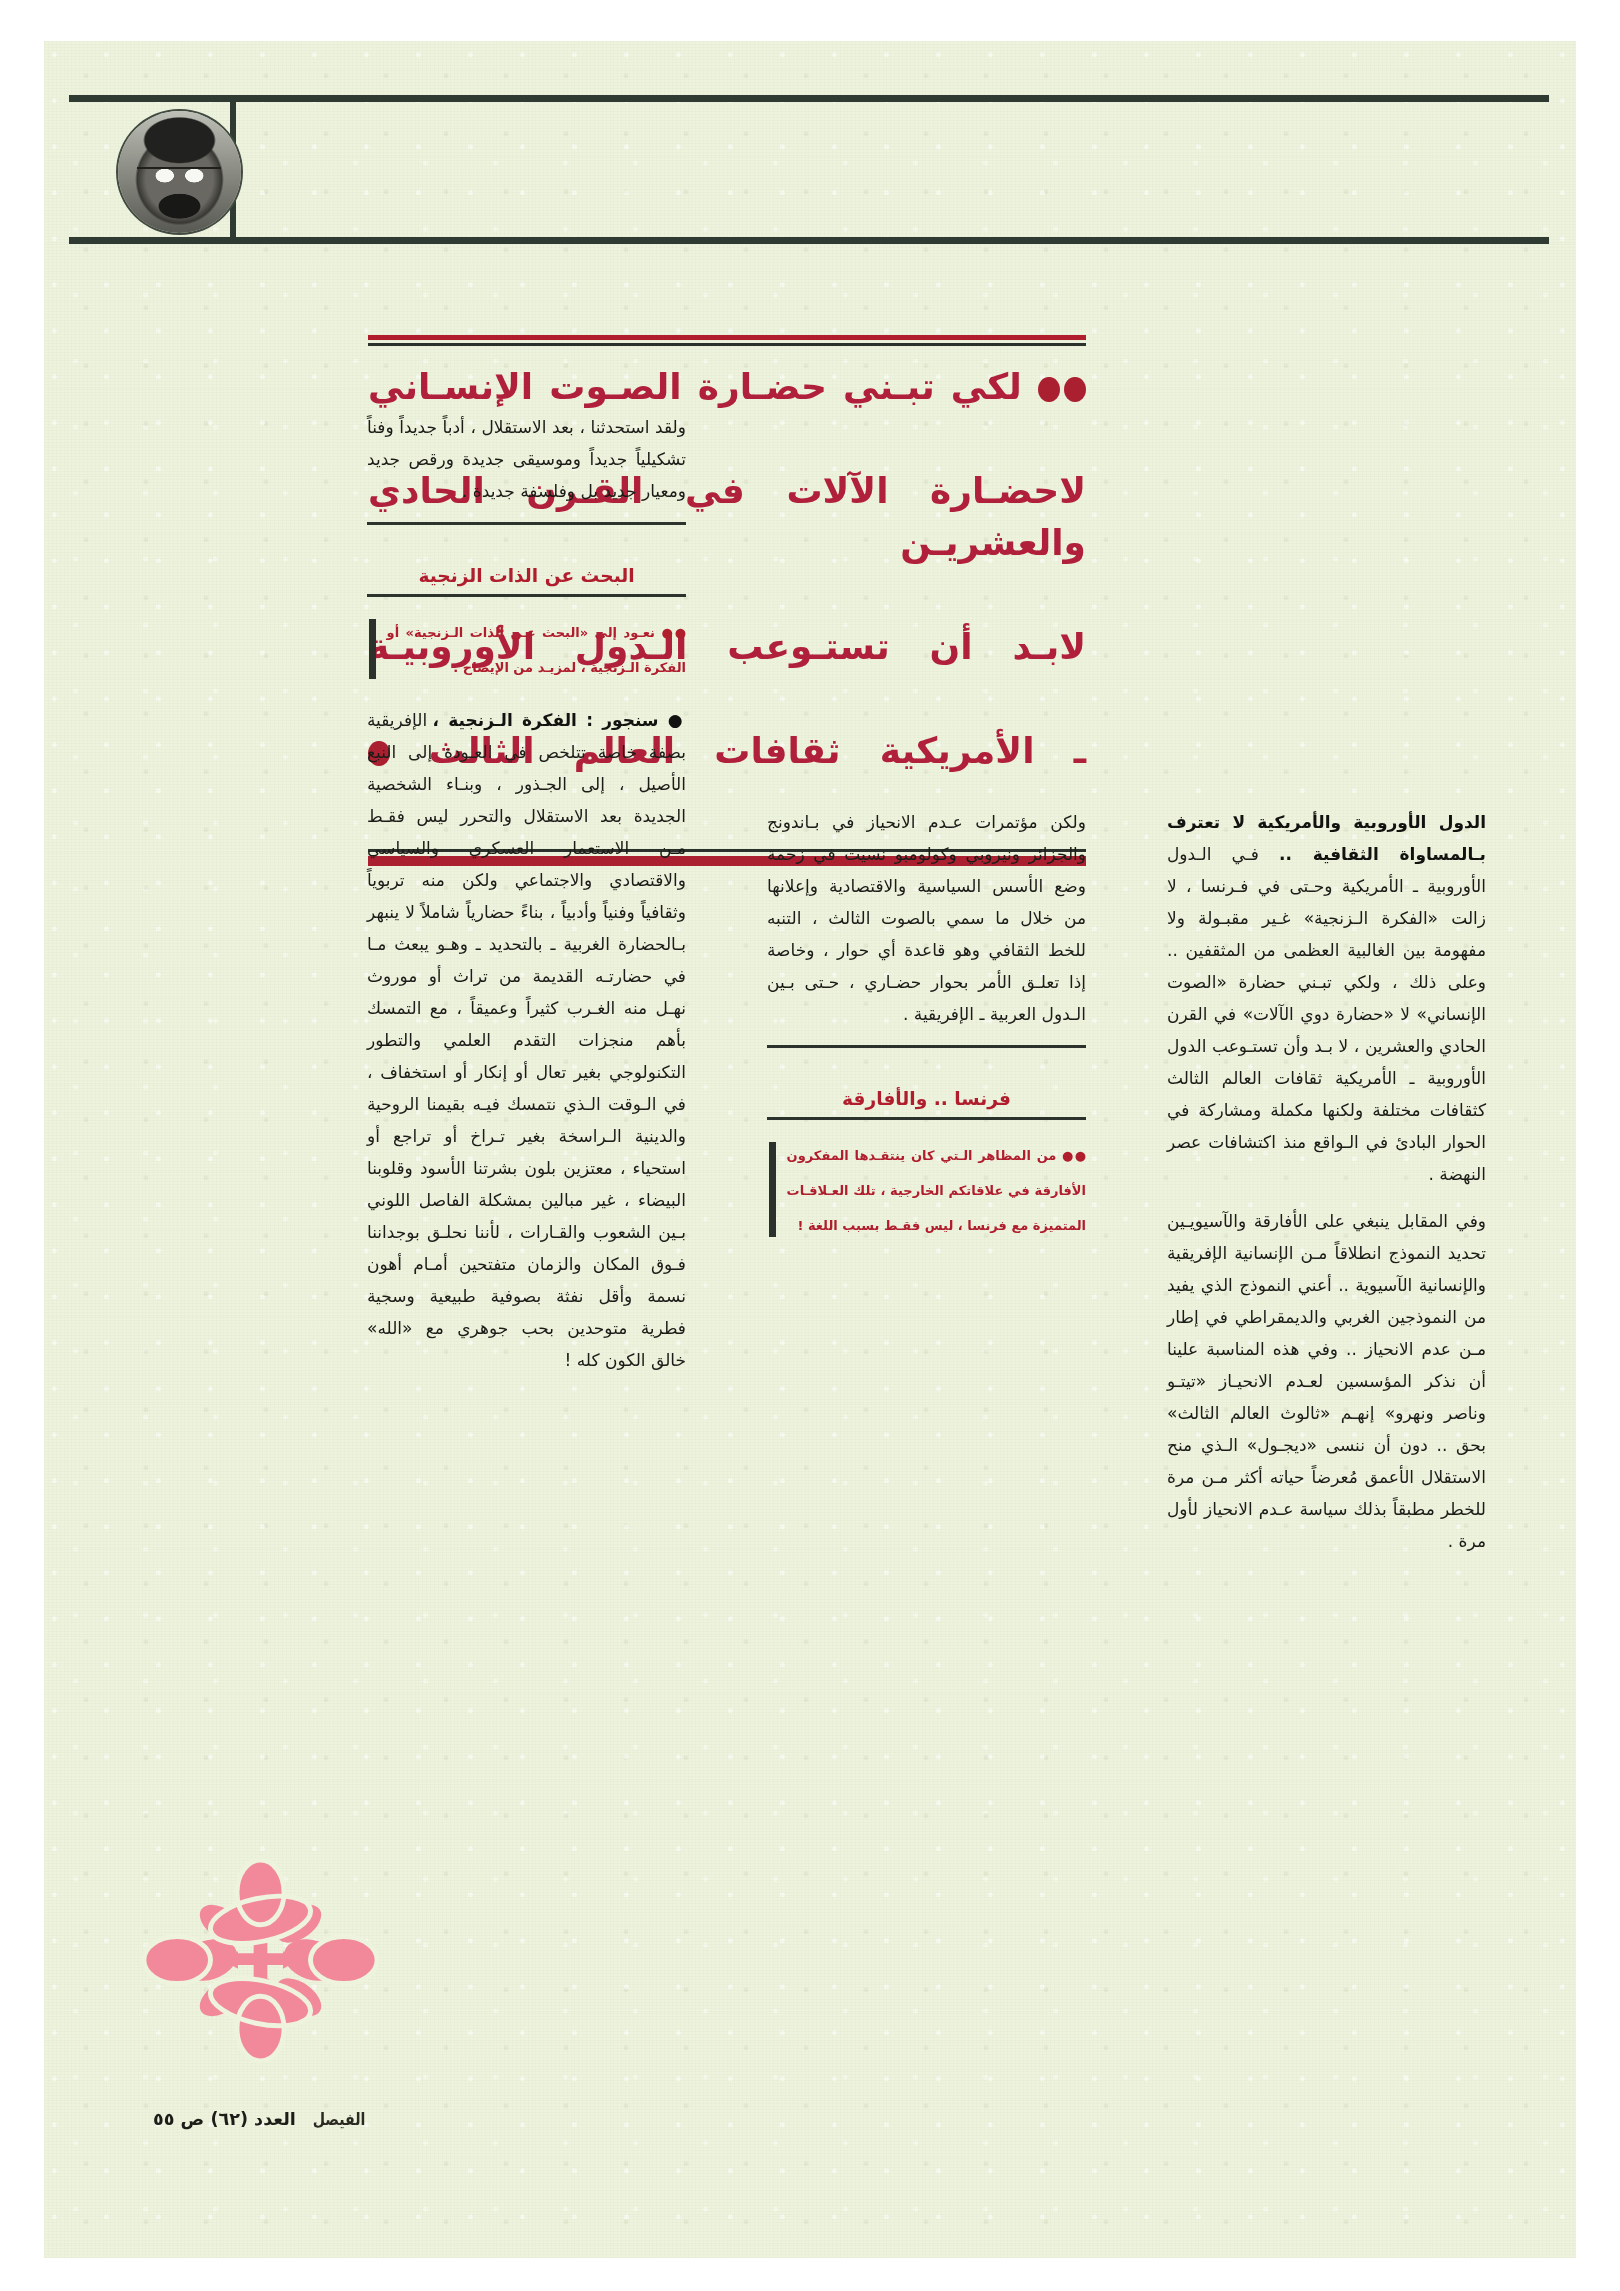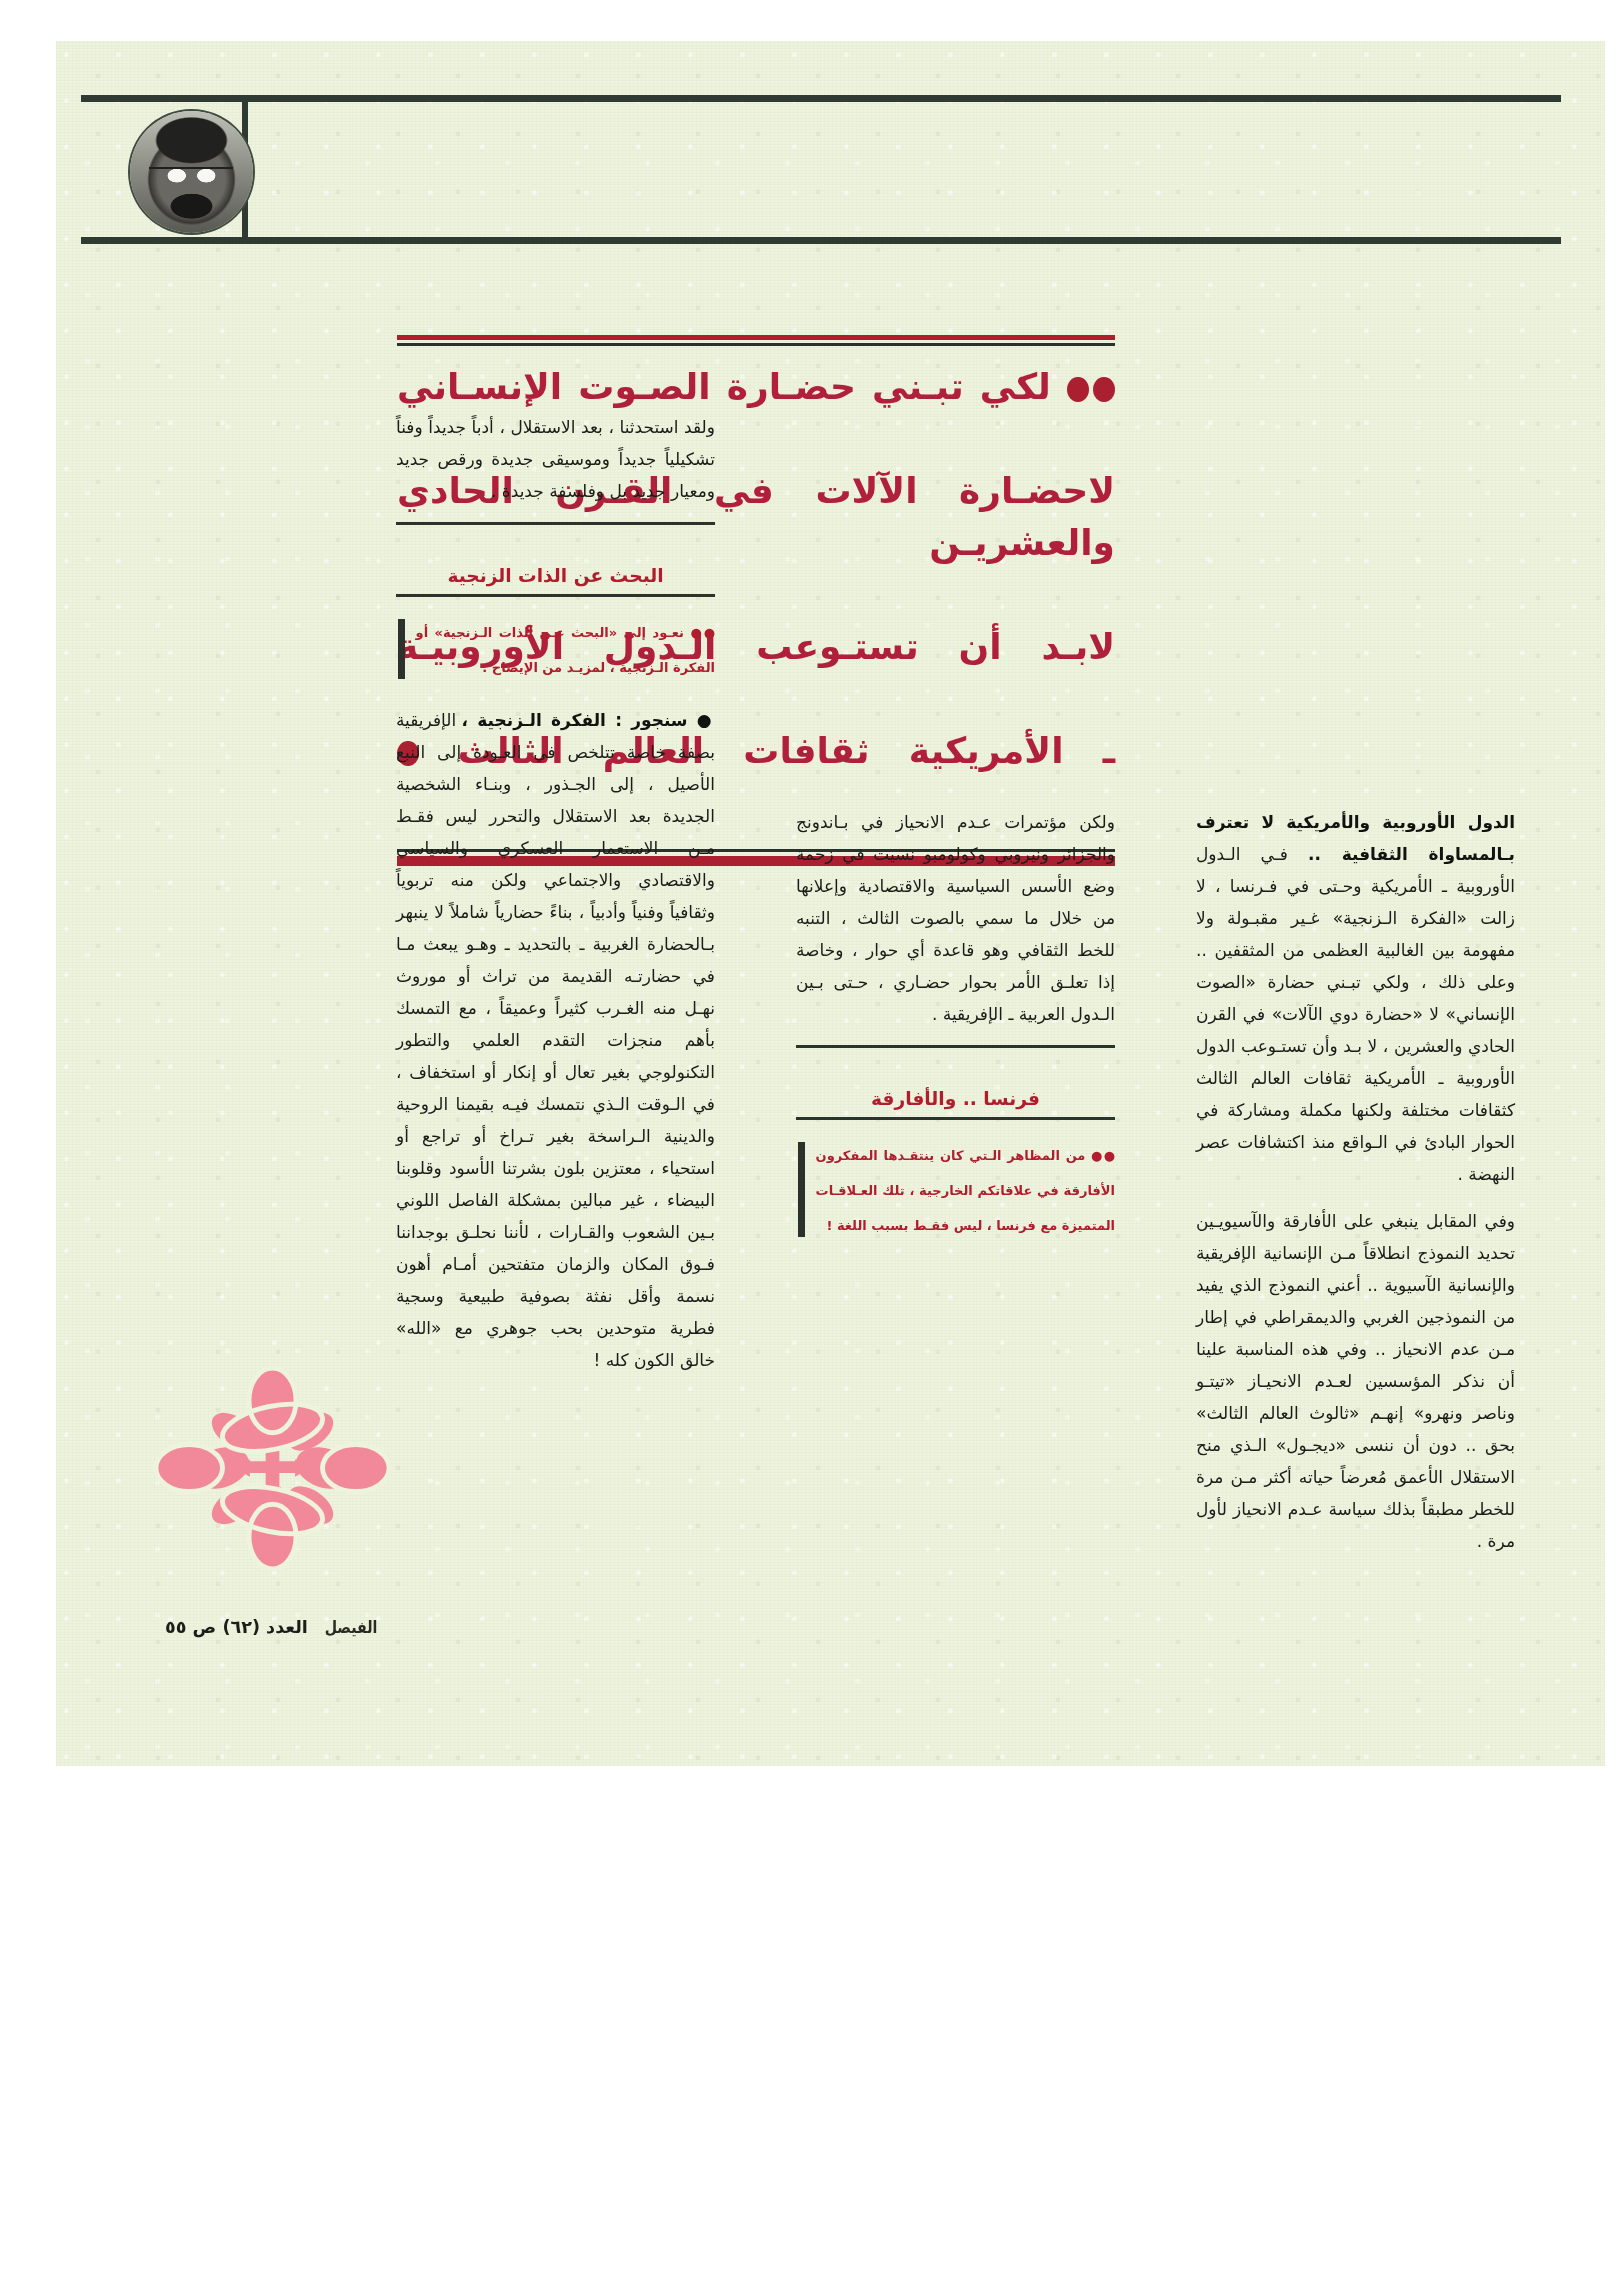--- a/index.html
+++ b/index.html
@@ -2,28 +2,27 @@
 <html lang="ar" dir="rtl"><head>
 <meta charset="utf-8">
 <title>صفحة مجلة</title>
 <style>
   html,body{margin:0;padding:0;background:#ffffff;}
   body{
     font-family:"DejaVu Sans","Liberation Sans",sans-serif;
     width:1620px;height:2292px;position:relative;overflow:hidden;
   }
   .page{
-    position:absolute;left:56px;top:41px;width:1532px;height:1725px;
+    position:absolute;left:44px;top:41px;width:1532px;height:2217px;
     background:#eef3dd;
     background-image:
       radial-gradient(circle at 20% 30%, rgba(255,255,255,.55) 0 2px, transparent 2.9px),
       radial-gradient(circle at 70% 60%, rgba(210,215,190,.35) 0 2px, transparent 2.9px),
       radial-gradient(circle at 45% 85%, rgba(255,255,255,.4) 0 2px, transparent 2.9px);
     background-size:52px 46px, 60px 58px, 70px 66px;
-    padding-left:17px;
   }
   .grain{position:absolute;inset:0;pointer-events:none;
     background-image:repeating-linear-gradient(0deg, rgba(150,160,130,.05) 0 1px, transparent 1px 2.9px),
                      repeating-linear-gradient(90deg, rgba(150,160,130,.04) 0 1px, transparent 1px 3.9px);}
 
   
   .topbar{position:absolute;left:24.5px;top:54px;width:1480px;height:149px;}
   .topbar .rule{position:absolute;left:0;right:0;height:6.9px;background:#2f3a33;}
   .topbar .rule.t{top:0;}
   .topbar .rule.b{bottom:0;}

